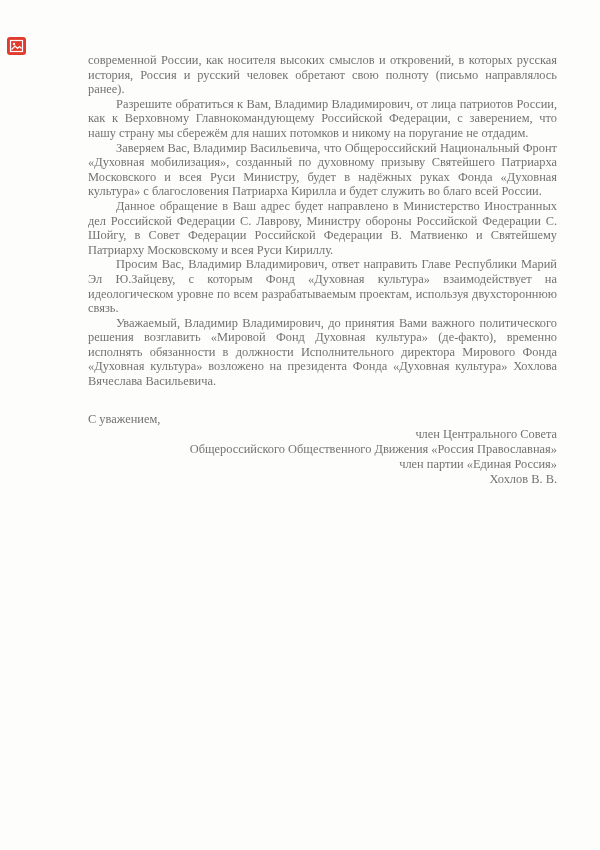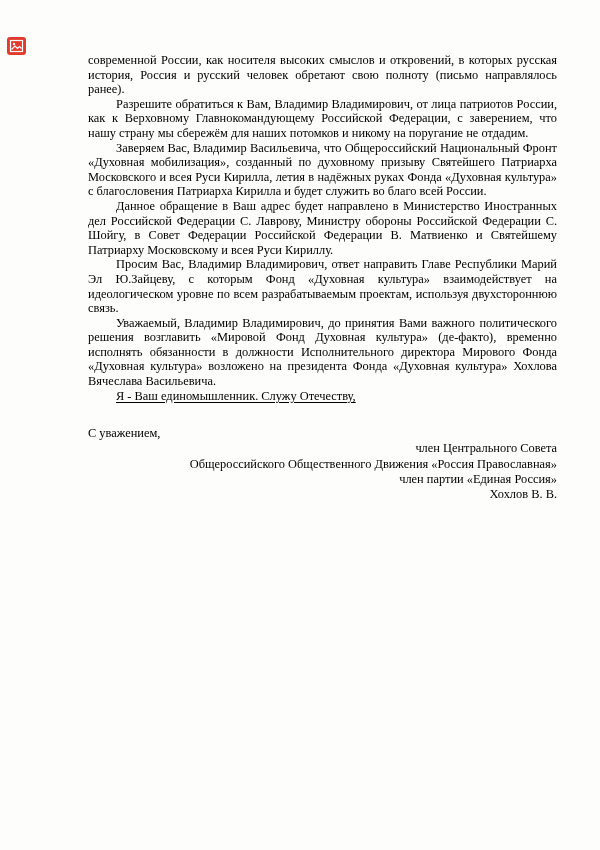--- a/index.html
+++ b/index.html
@@ -3,21 +3,21 @@
 <meta charset="utf-8">
 <style>
   html, body { margin: 0; padding: 0; background: #ffffff; }
   .page {
     position: relative;
     width: 600px;
     height: 850px;
     background: #fdfdfc;
     overflow: hidden;
     font-family: "Liberation Serif", "DejaVu Serif", serif;
-    color: #000000;
+    color: #737373;
   }
   .badge {
     position: absolute;
     left: 7px;
     top: 37px;
     width: 19px;
     height: 18px;
     border-radius: 3px;
     display: block;
   }
@@ -69,39 +69,36 @@
 
     <p class="para no-indent">
       <span>современной России, как носителя высоких смыслов и откровений, в которых русская история, Россия и русский человек обретают свою полноту (письмо направлялось ранее).</span>
     </p>
 
     <p class="para">
       <span>Разрешите обратиться к Вам, Владимир Владимирович, от лица патриотов России, как к Верховному Главнокомандующему Российской Федерации, </span><span class="seg-bold">с заверением, что нашу страну мы сбережём для наших потомков и никому на поругание не отдадим.</span>
     </p>
 
     <p class="para">
-      <span>Заверяем Вас, Владимир Васильевича, что </span><span class="seg-bold">Общероссийский Национальный Фронт «Духовная мобилизация»,</span><span> созданный по духовному призыву Святейшего Патриарха Московского и всея Руси Кирилла, летия в надёжных руках Фонда «Духовная культура» с благословения Патриарха Кирилла и будет служить во благо всей России.</span>
+      <span>Заверяем Вас, Владимир Васильевича, что </span><span class="seg-bold">Общероссийский Национальный Фронт «Духовная мобилизация»,</span><span> созданный по духовному призыву Святейшего Патриарха Московского и всея Руси Министру, будет в надёжных руках Фонда «Духовная культура» с благословения Патриарха Кирилла и будет служить во благо всей России.</span>
     </p>
 
     <p class="para">
       <span>Данное обращение в Ваш адрес будет направлено в Министерство Иностранных дел Российской Федерации С. Лаврову, Министру обороны Российской Федерации С. Шойгу, в Совет Федерации Российской Федерации В. Матвиенко и Святейшему Патриарху Московскому и всея Руси Кириллу.</span>
     </p>
 
     <p class="para">
       <span>Просим Вас, Владимир Владимирович, ответ направить Главе Республики Марий Эл Ю.Зайцеву, с которым Фонд «Духовная культура» взаимодействует на идеологическом уровне по всем разрабатываемым проектам, используя двухстороннюю связь.</span>
     </p>
 
     <p class="para">
       <span>Уважаемый, Владимир Владимирович, до принятия Вами важного политического решения возглавить </span><span class="seg-bold">«Мировой Фонд Духовная культура» (де-факто),</span><span> временно исполнять обязанности в должности </span><span class="seg-bold">Исполнительного директора Мирового Фонда «Духовная культура» возложено на президента Фонда «Духовная культура» Хохлова Вячеслава Васильевича.</span>
     </p>
 
 
-    <p class="para">
-      <span class="seg-underline">Я - Ваш единомышленник. Служу Отечеству,</span>
-    </p>
 
     <div class="signature">
       <div class="sig-first">
         <span>С уважением,</span>
       </div>
       <div class="sig-right-line">член Центрального Совета</div>
       <div class="sig-right-line">Общероссийского Общественного Движения «Россия Православная»</div>
       <div class="sig-right-line">член партии «Единая Россия»</div>
       <div class="sig-right-line">Хохлов В. В.</div>
     </div>

